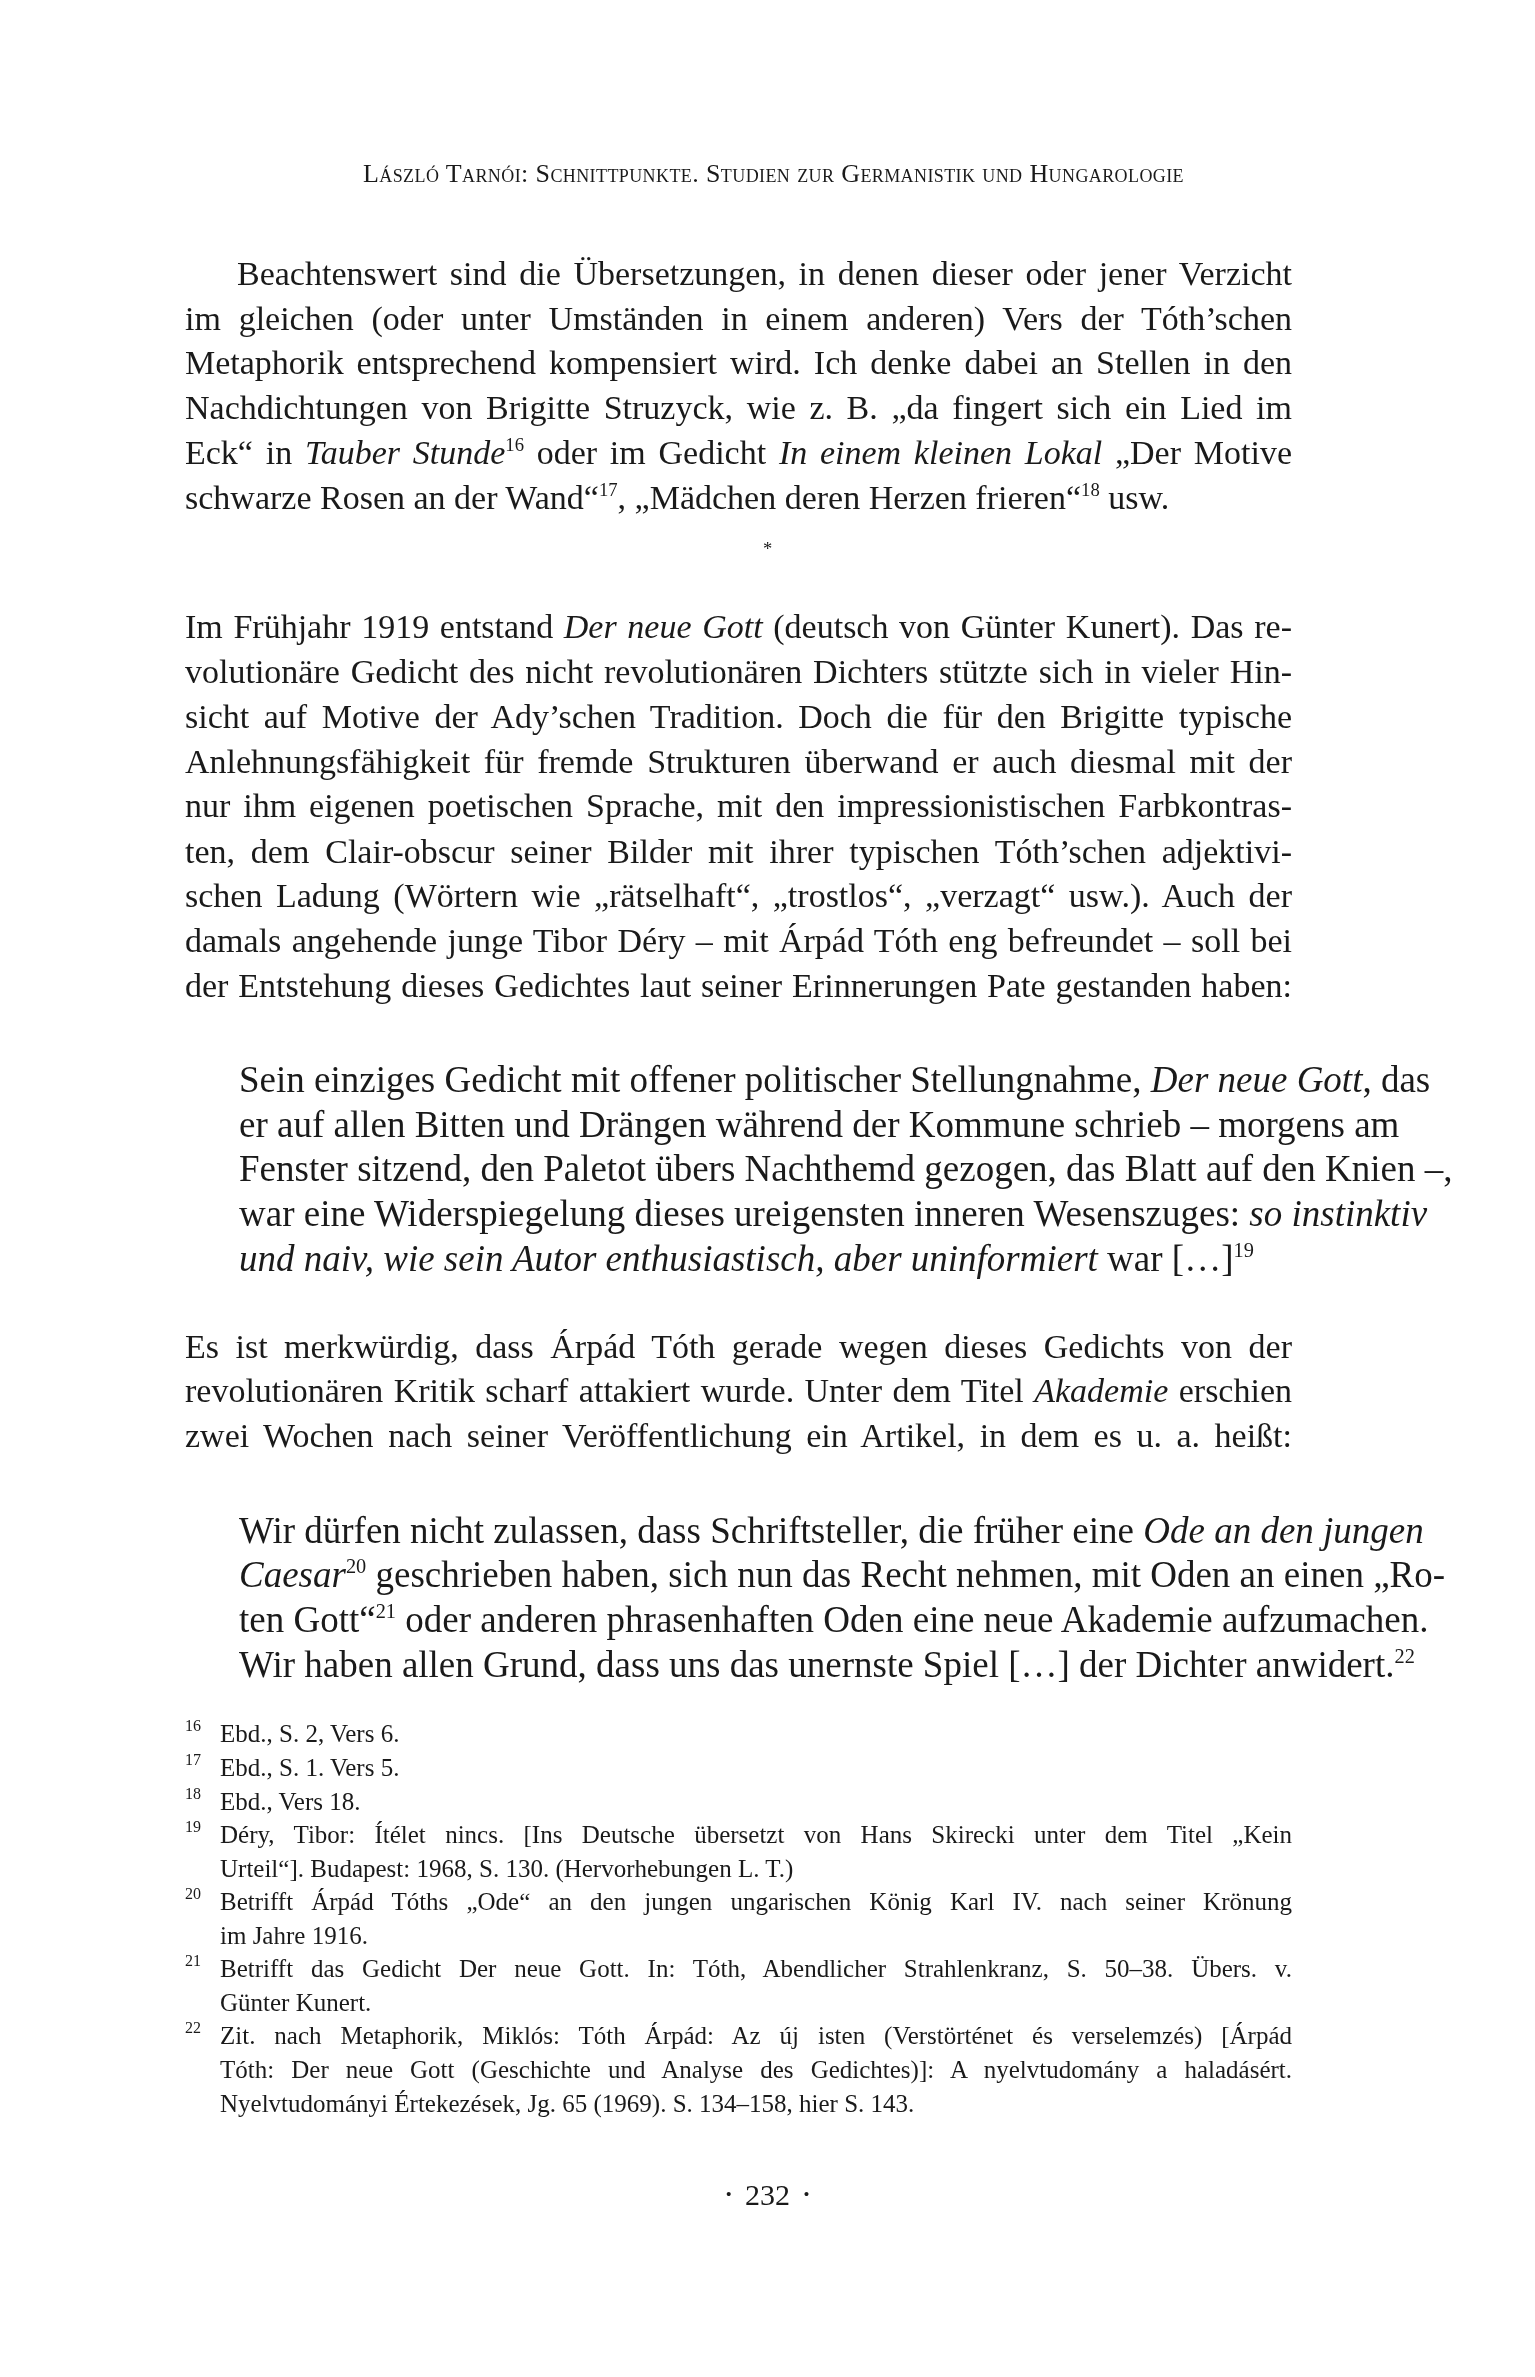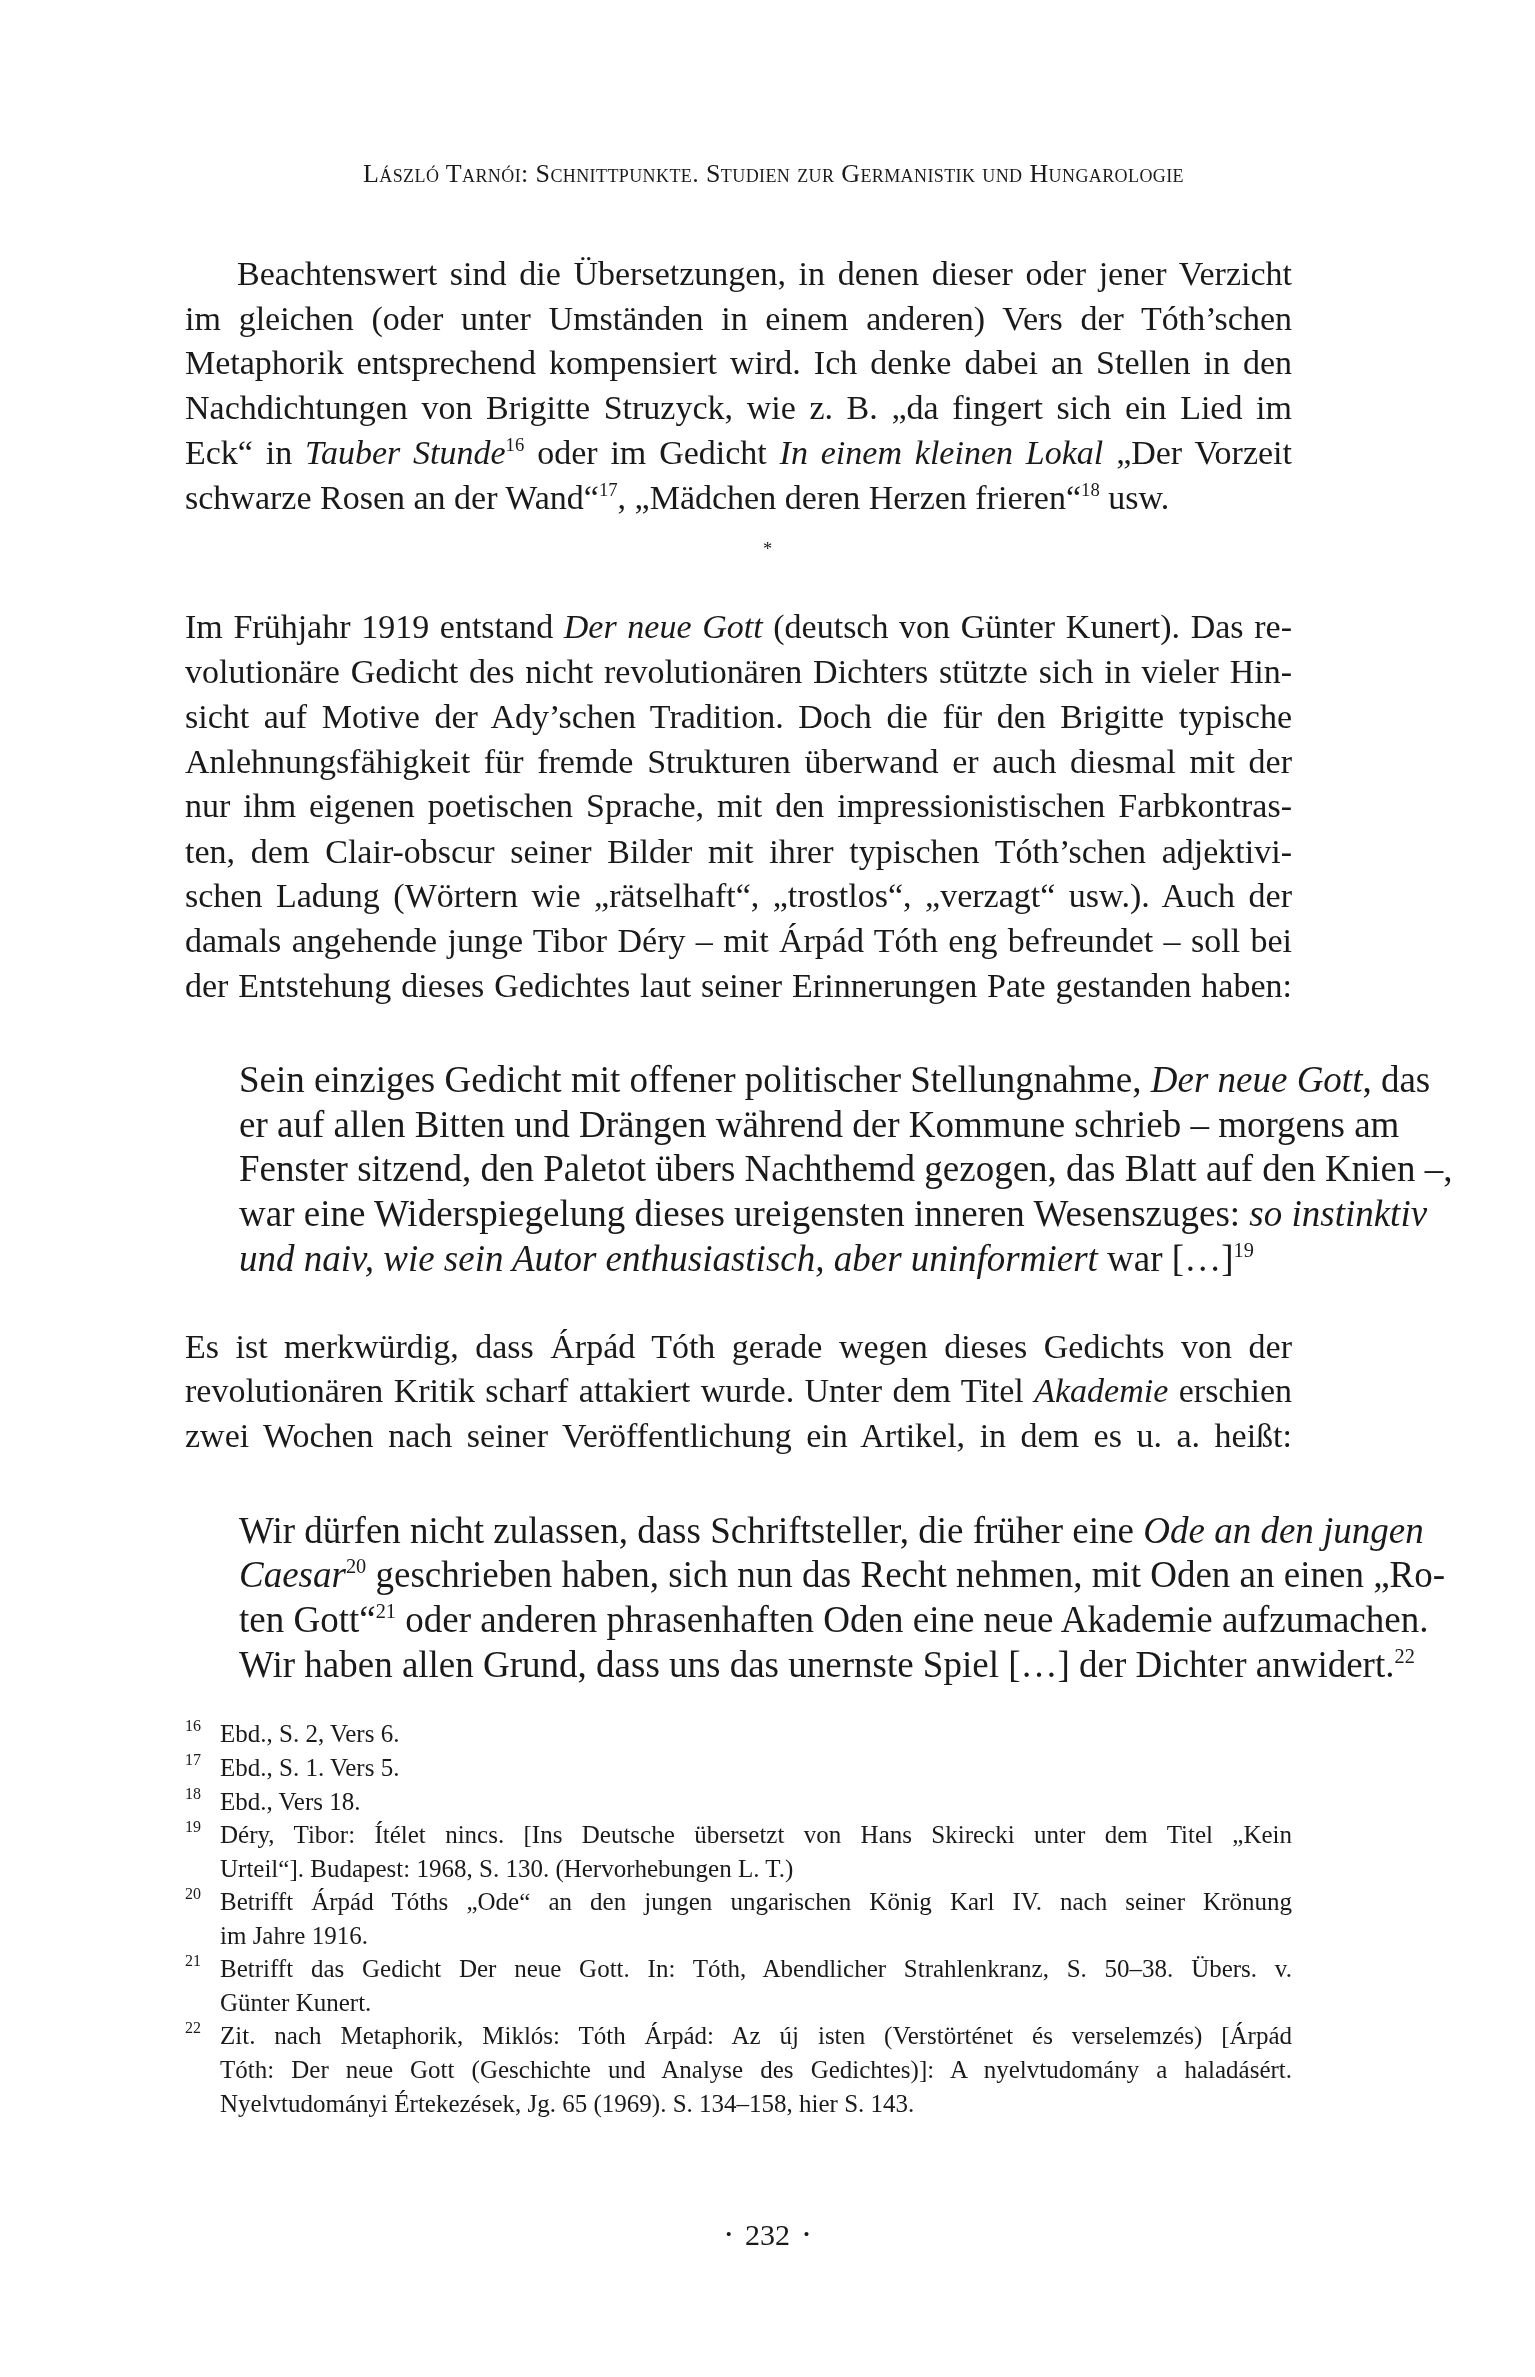--- a/index.html
+++ b/index.html
@@ -39,35 +39,34 @@
   .fn .txt {
     position: absolute; left: 35px; width: 1072px;
     text-align: justify; text-align-last: justify;
   }
   .fn .txt.last { text-align-last: left; }
   sup { font-size: 0.55em; vertical-align: 0.7em; line-height: 0; }
   i { font-style: italic; }
   .page-number {
     position: absolute; top: 2178px; left: 0; width: 1535px; text-align: center;
     font-size: 30px;
-    margin-top: 40px;
   }
   .page-number .dot { font-size: 17px; vertical-align: 5px; margin: 0 13.4px; }
 </style>
 </head>
 <body>
 
 <div class="running-head">László Tarnói: Schnittpunkte. Studien zur Germanistik und Hungarologie</div>
 
 <div>
   <div class="main-line indent" style="top:257px">Beachtenswert sind die Übersetzungen, in denen dieser oder jener Verzicht</div>
   <div class="main-line" style="top:302px">im gleichen (oder unter Umständen in einem anderen) Vers der Tóth’schen</div>
   <div class="main-line" style="top:346px">Metaphorik entsprechend kompensiert wird. Ich denke dabei an Stellen in den</div>
   <div class="main-line" style="top:391px">Nachdichtungen von Brigitte Struzyck, wie z. B. „da fingert sich ein Lied im</div>
-  <div class="main-line" style="top:436px"><span>Eck“ in </span><i>Tauber Stunde</i><sup>16</sup><span> oder im Gedicht </span><i>In einem kleinen Lokal</i><span> „Der Vorzeit</span></div>
+  <div class="main-line" style="top:436px"><span>Eck“ in </span><i>Tauber Stunde</i><sup>16</sup><span> oder im Gedicht </span><i>In einem kleinen Lokal</i><span> „Der Motive</span></div>
   <div class="main-line last" style="top:481px"><span>schwarze Rosen an der Wand“</span><sup>17</sup><span>, „Mädchen deren Herzen frieren“</span><sup>18</sup><span> usw.</span></div>
 </div>
 
 <div class="asterism">*</div>
 
 <div>
   <div class="main-line" style="top:610px"><span>Im Frühjahr 1919 entstand </span><i>Der neue Gott</i><span> (deutsch von Günter Kunert). Das re-</span></div>
   <div class="main-line" style="top:655px">volutionäre Gedicht des nicht revolutionären Dichters stützte sich in vieler Hin-</div>
   <div class="main-line" style="top:700px">sicht auf Motive der Ady’schen Tradition. Doch die für den Brigitte typische</div>
   <div class="main-line" style="top:745px">Anlehnungsfähigkeit für fremde Strukturen überwand er auch diesmal mit der</div>

